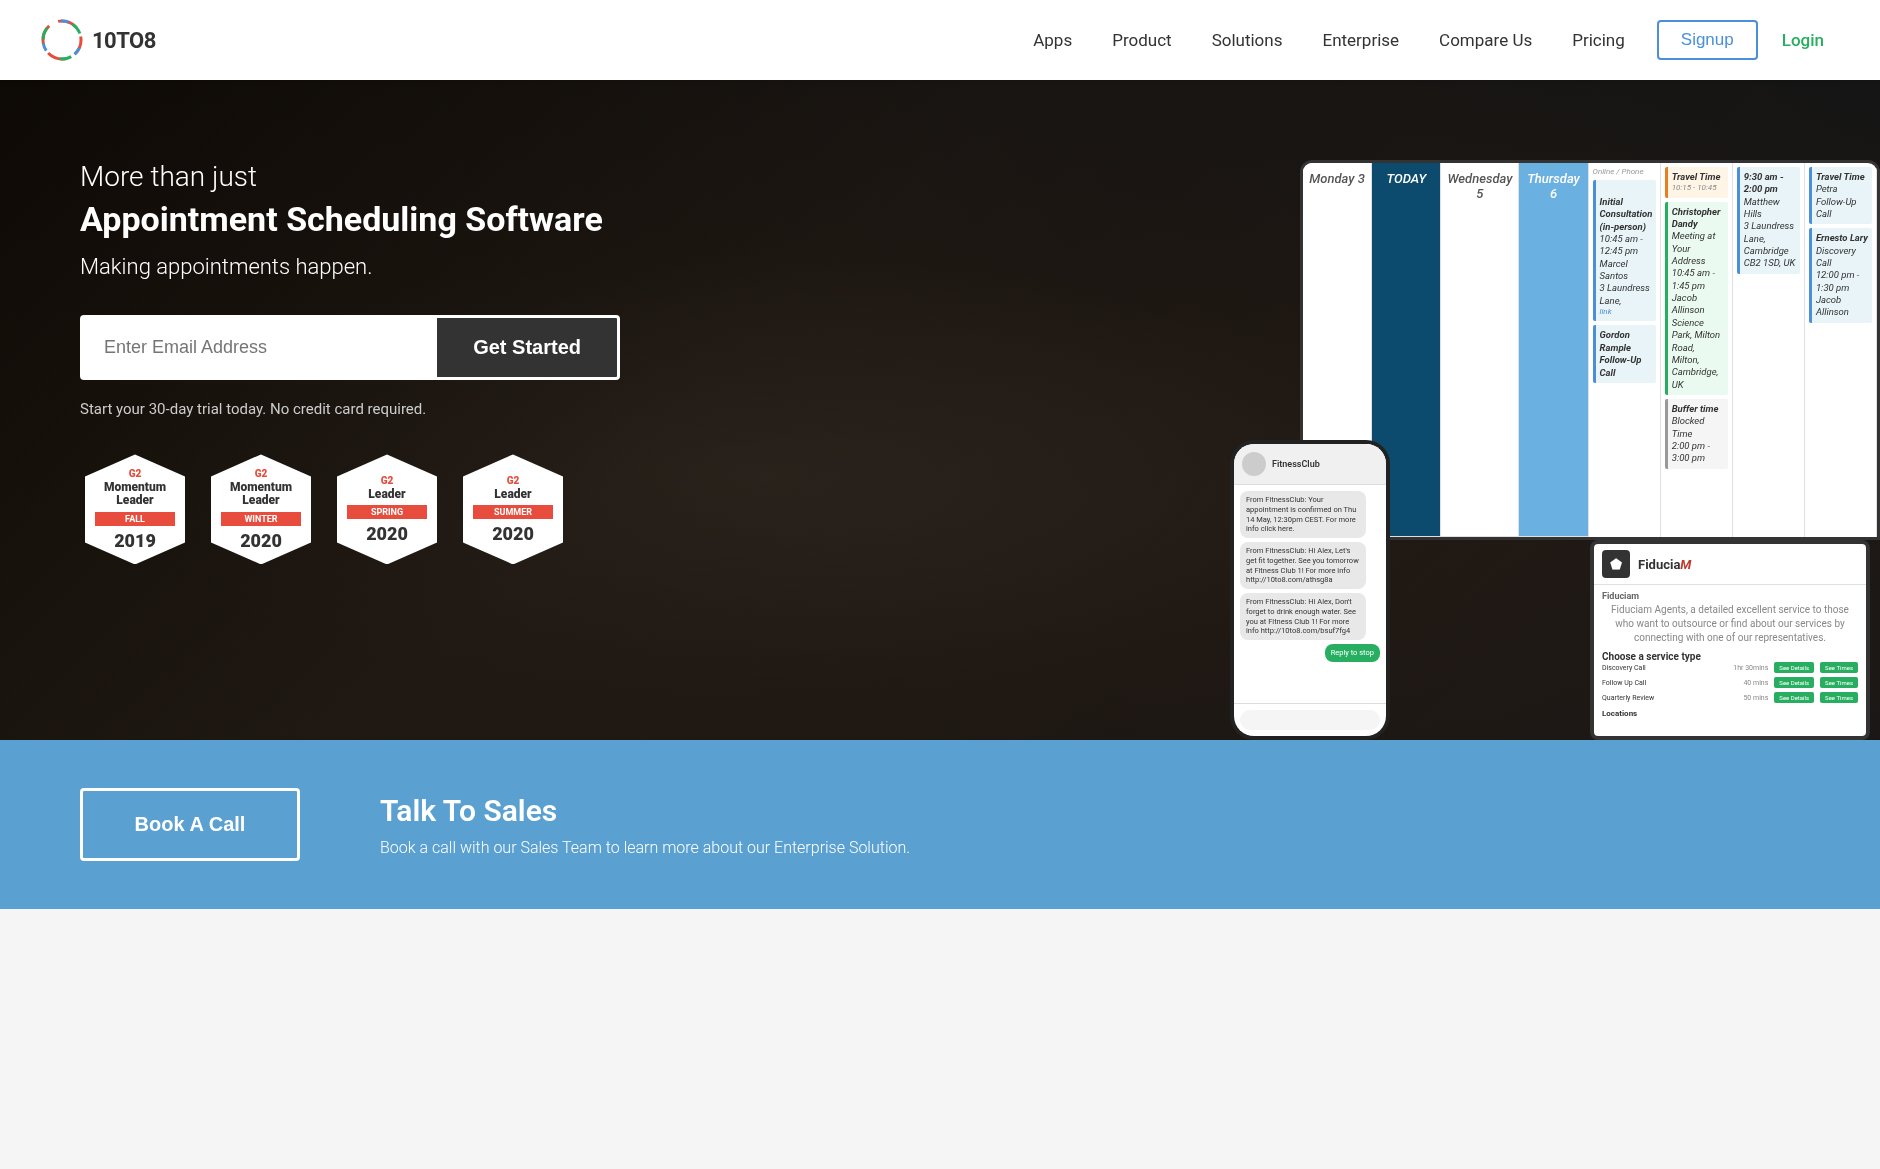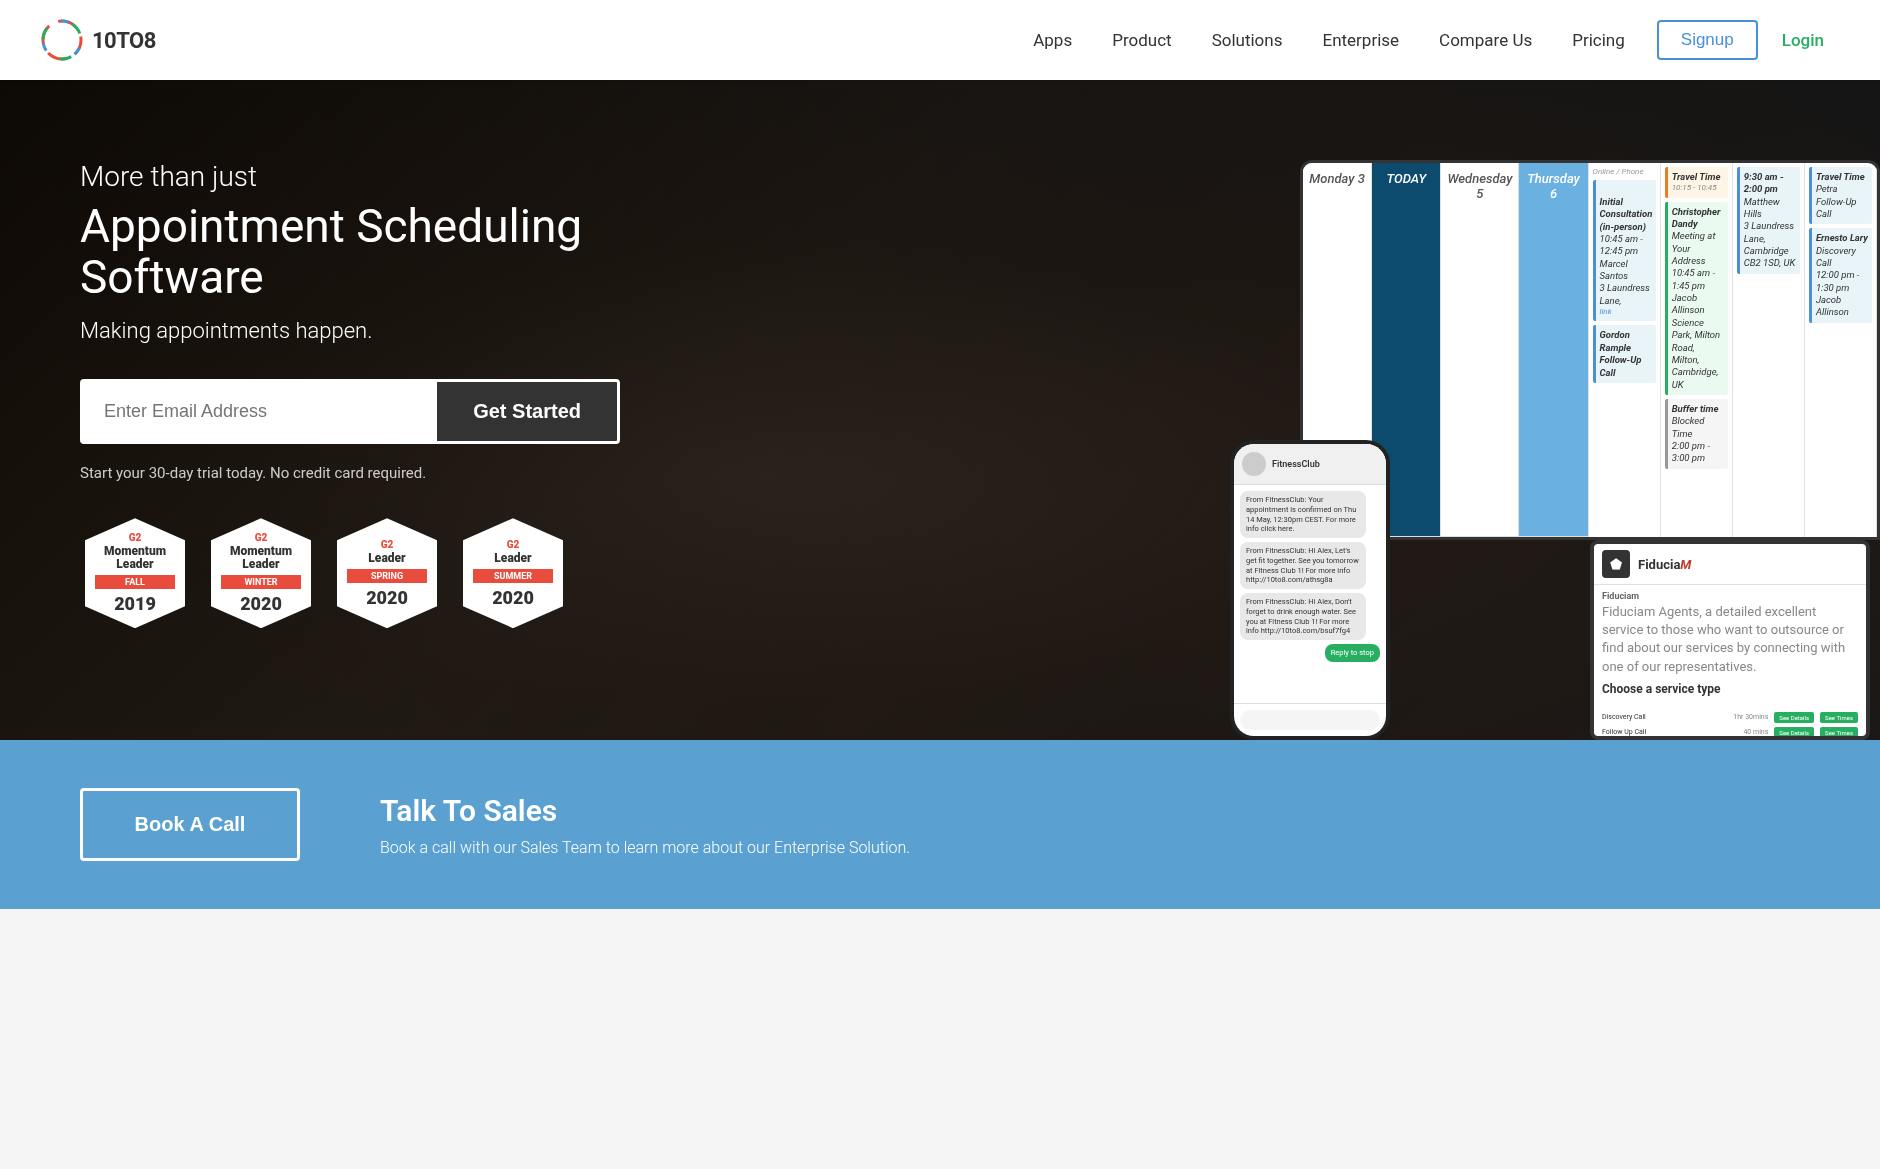--- a/index.html
+++ b/index.html
@@ -110,22 +110,22 @@
       max-width: 700px;
     }
     .hero-subtitle {
       color: #fff;
       font-size: 28px;
       font-weight: 300;
       margin-bottom: 8px;
     }
     .hero-title {
       color: #fff;
-      font-size: 46px;
-      font-weight: 400;
+      font-size: 34px;
+      font-weight: 700;
       line-height: 1.1;
       margin-bottom: 16px;
     }
     .hero-tagline {
       color: #fff;
       font-size: 22px;
       font-weight: 300;
       margin-bottom: 36px;
     }
 
@@ -414,21 +414,21 @@
       align-items: center;
     }
     .tablet-service { flex: 1; font-size: 7px; color: #333; }
     .tablet-btn {
       background: #27ae60;
       color: #fff;
       font-size: 6px;
       padding: 2px 5px;
       border-radius: 2px;
     }
-    .tablet-section-title { font-size: 12px; font-weight: 700; color: #333; margin-bottom: 16px; }
+    .tablet-section-title { font-size: 10px; font-weight: 700; color: #333; margin-bottom: 0; }
 
     
     .bottom-section {
       background: #5aa0d0;
       padding: 48px 80px;
       display: flex;
       align-items: center;
       gap: 80px;
     }
     .book-call-btn {
@@ -615,21 +615,21 @@
     <div class="tablet-mockup">
       <div class="tablet-screen">
         <div class="tablet-header">
           <div class="tablet-logo">⬟</div>
           <div class="tablet-brand">
             Fiducia<span>M</span>
           </div>
         </div>
         <div class="tablet-body">
           <div style="font-size:9px;font-weight:700;margin-bottom:2px;">Fiduciam</div>
-          <div style="font-size:13px;color:#888;margin-bottom:6px;line-height:1.4;">Fiduciam Agents, a detailed excellent service to those who want to outsource or find about our services by connecting with one of our representatives.</div>
+          <div style="font-size:10px;color:#888;margin-bottom:6px;line-height:1.4;text-align:center;">Fiduciam Agents, a detailed excellent service to those who want to outsource or find about our services by connecting with one of our representatives.</div>
           <div class="tablet-section-title">Choose a service type</div>
           <div class="tablet-row">
             <span class="tablet-service">Discovery Call</span>
             <span style="font-size:7px;color:#888;">1hr 30mins</span>
             <span class="tablet-btn">See Details</span>
             <span class="tablet-btn">See Times</span>
           </div>
           <div class="tablet-row">
             <span class="tablet-service">Follow Up Call</span>
             <span style="font-size:7px;color:#888;text-align:right;">40 mins</span>

